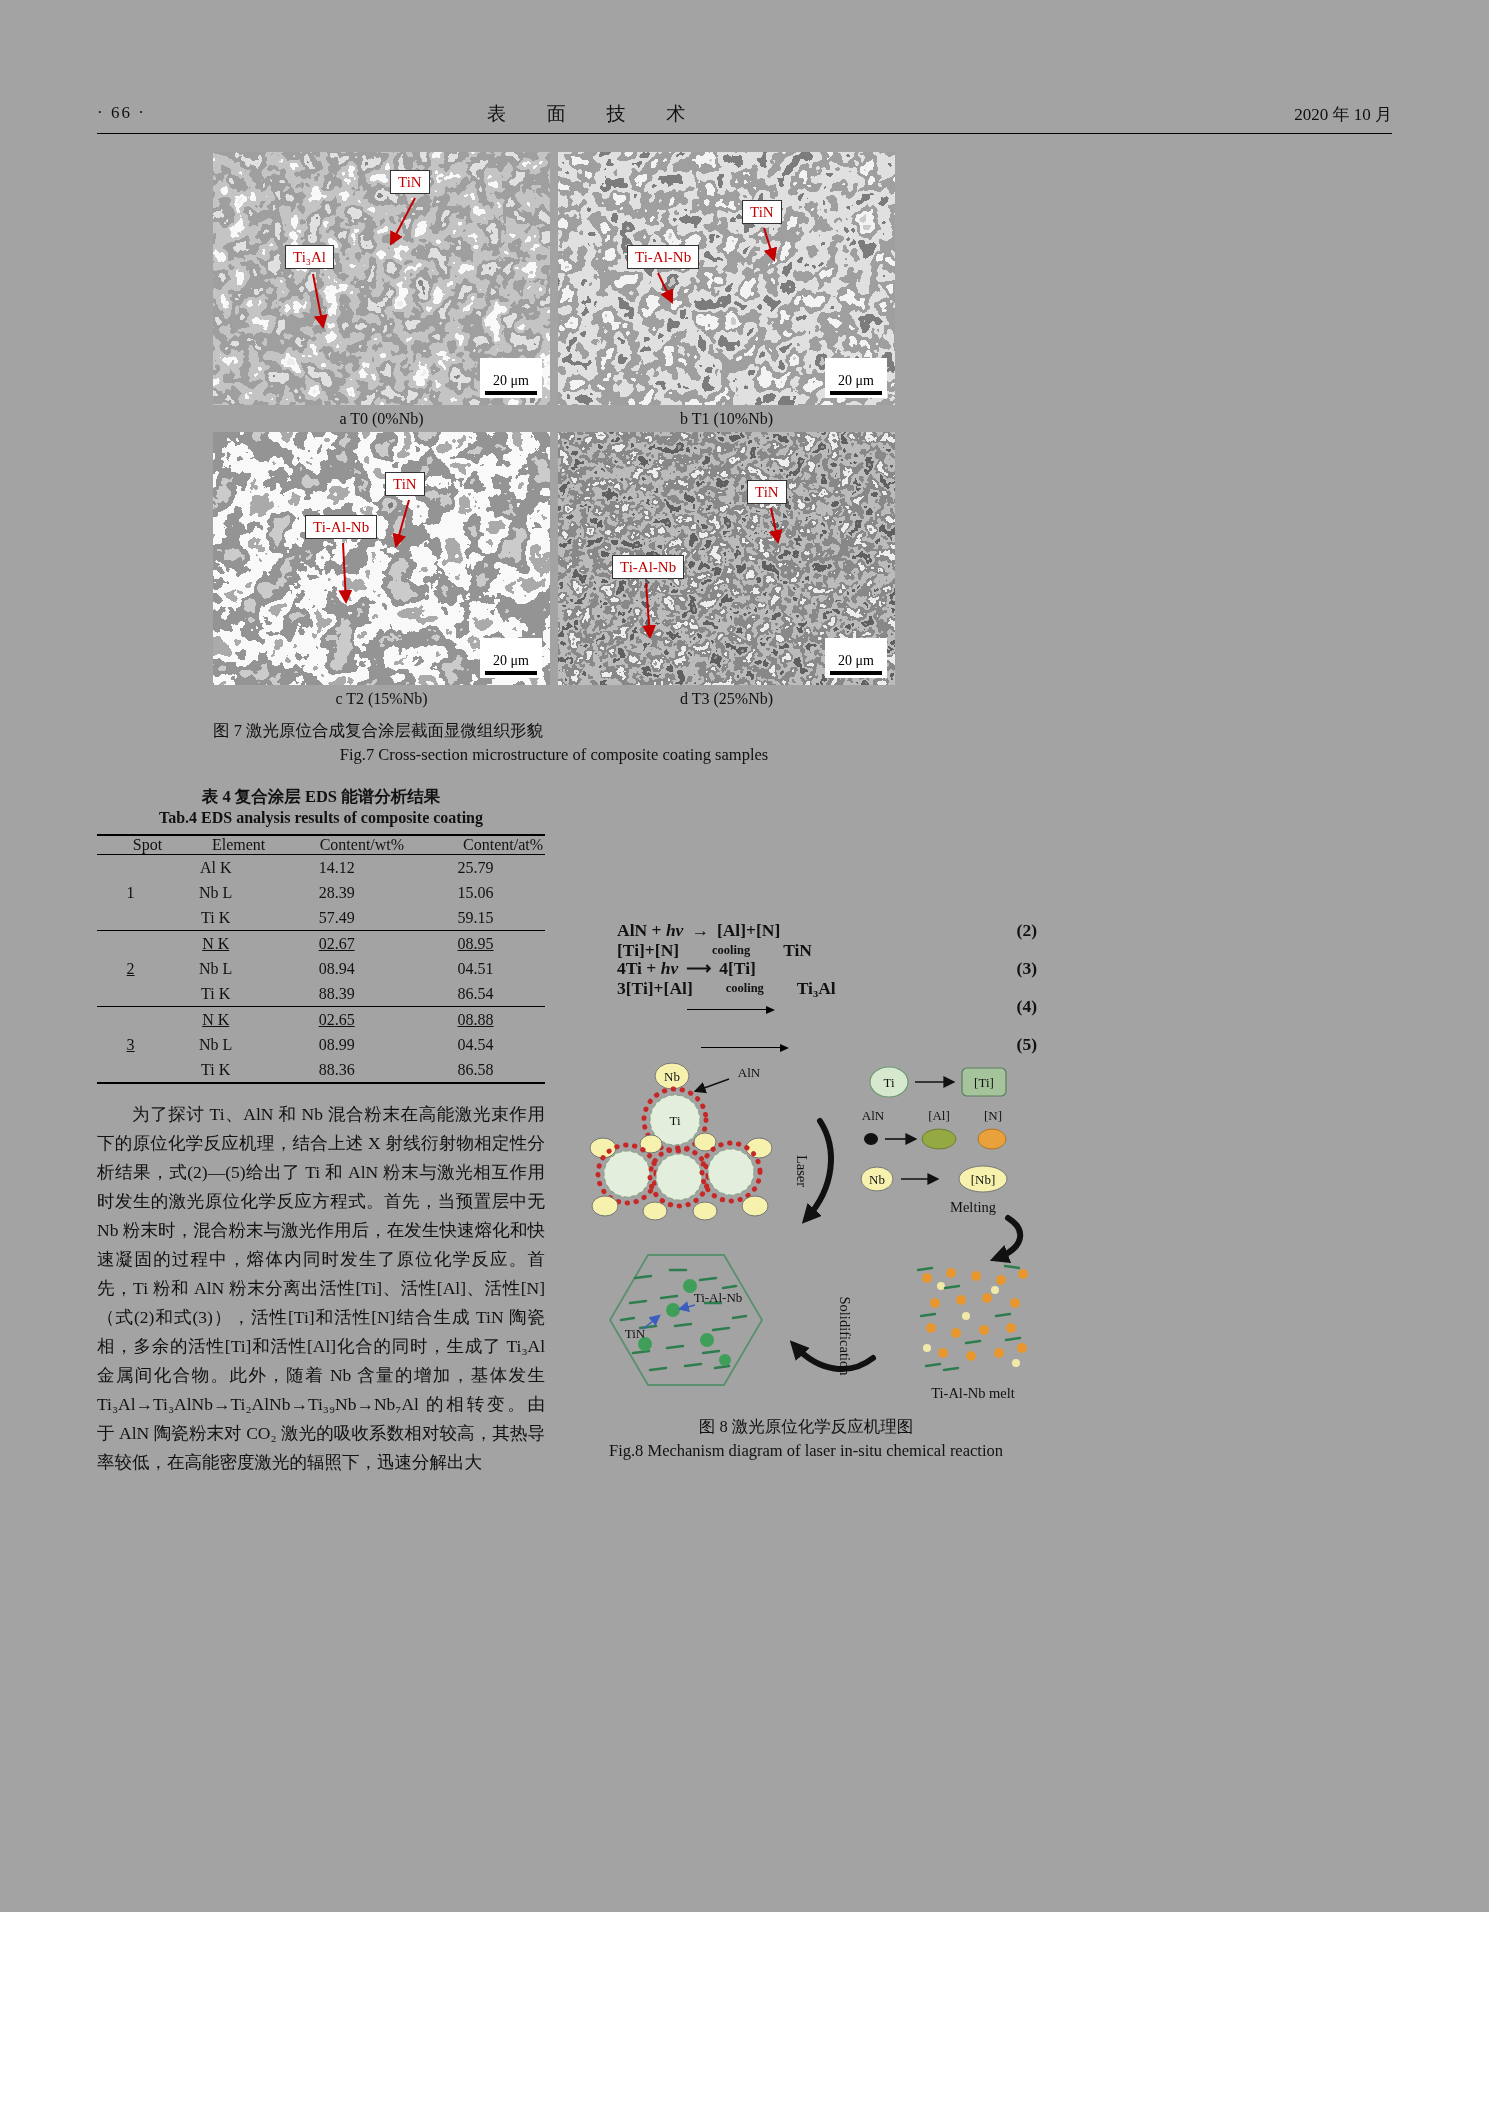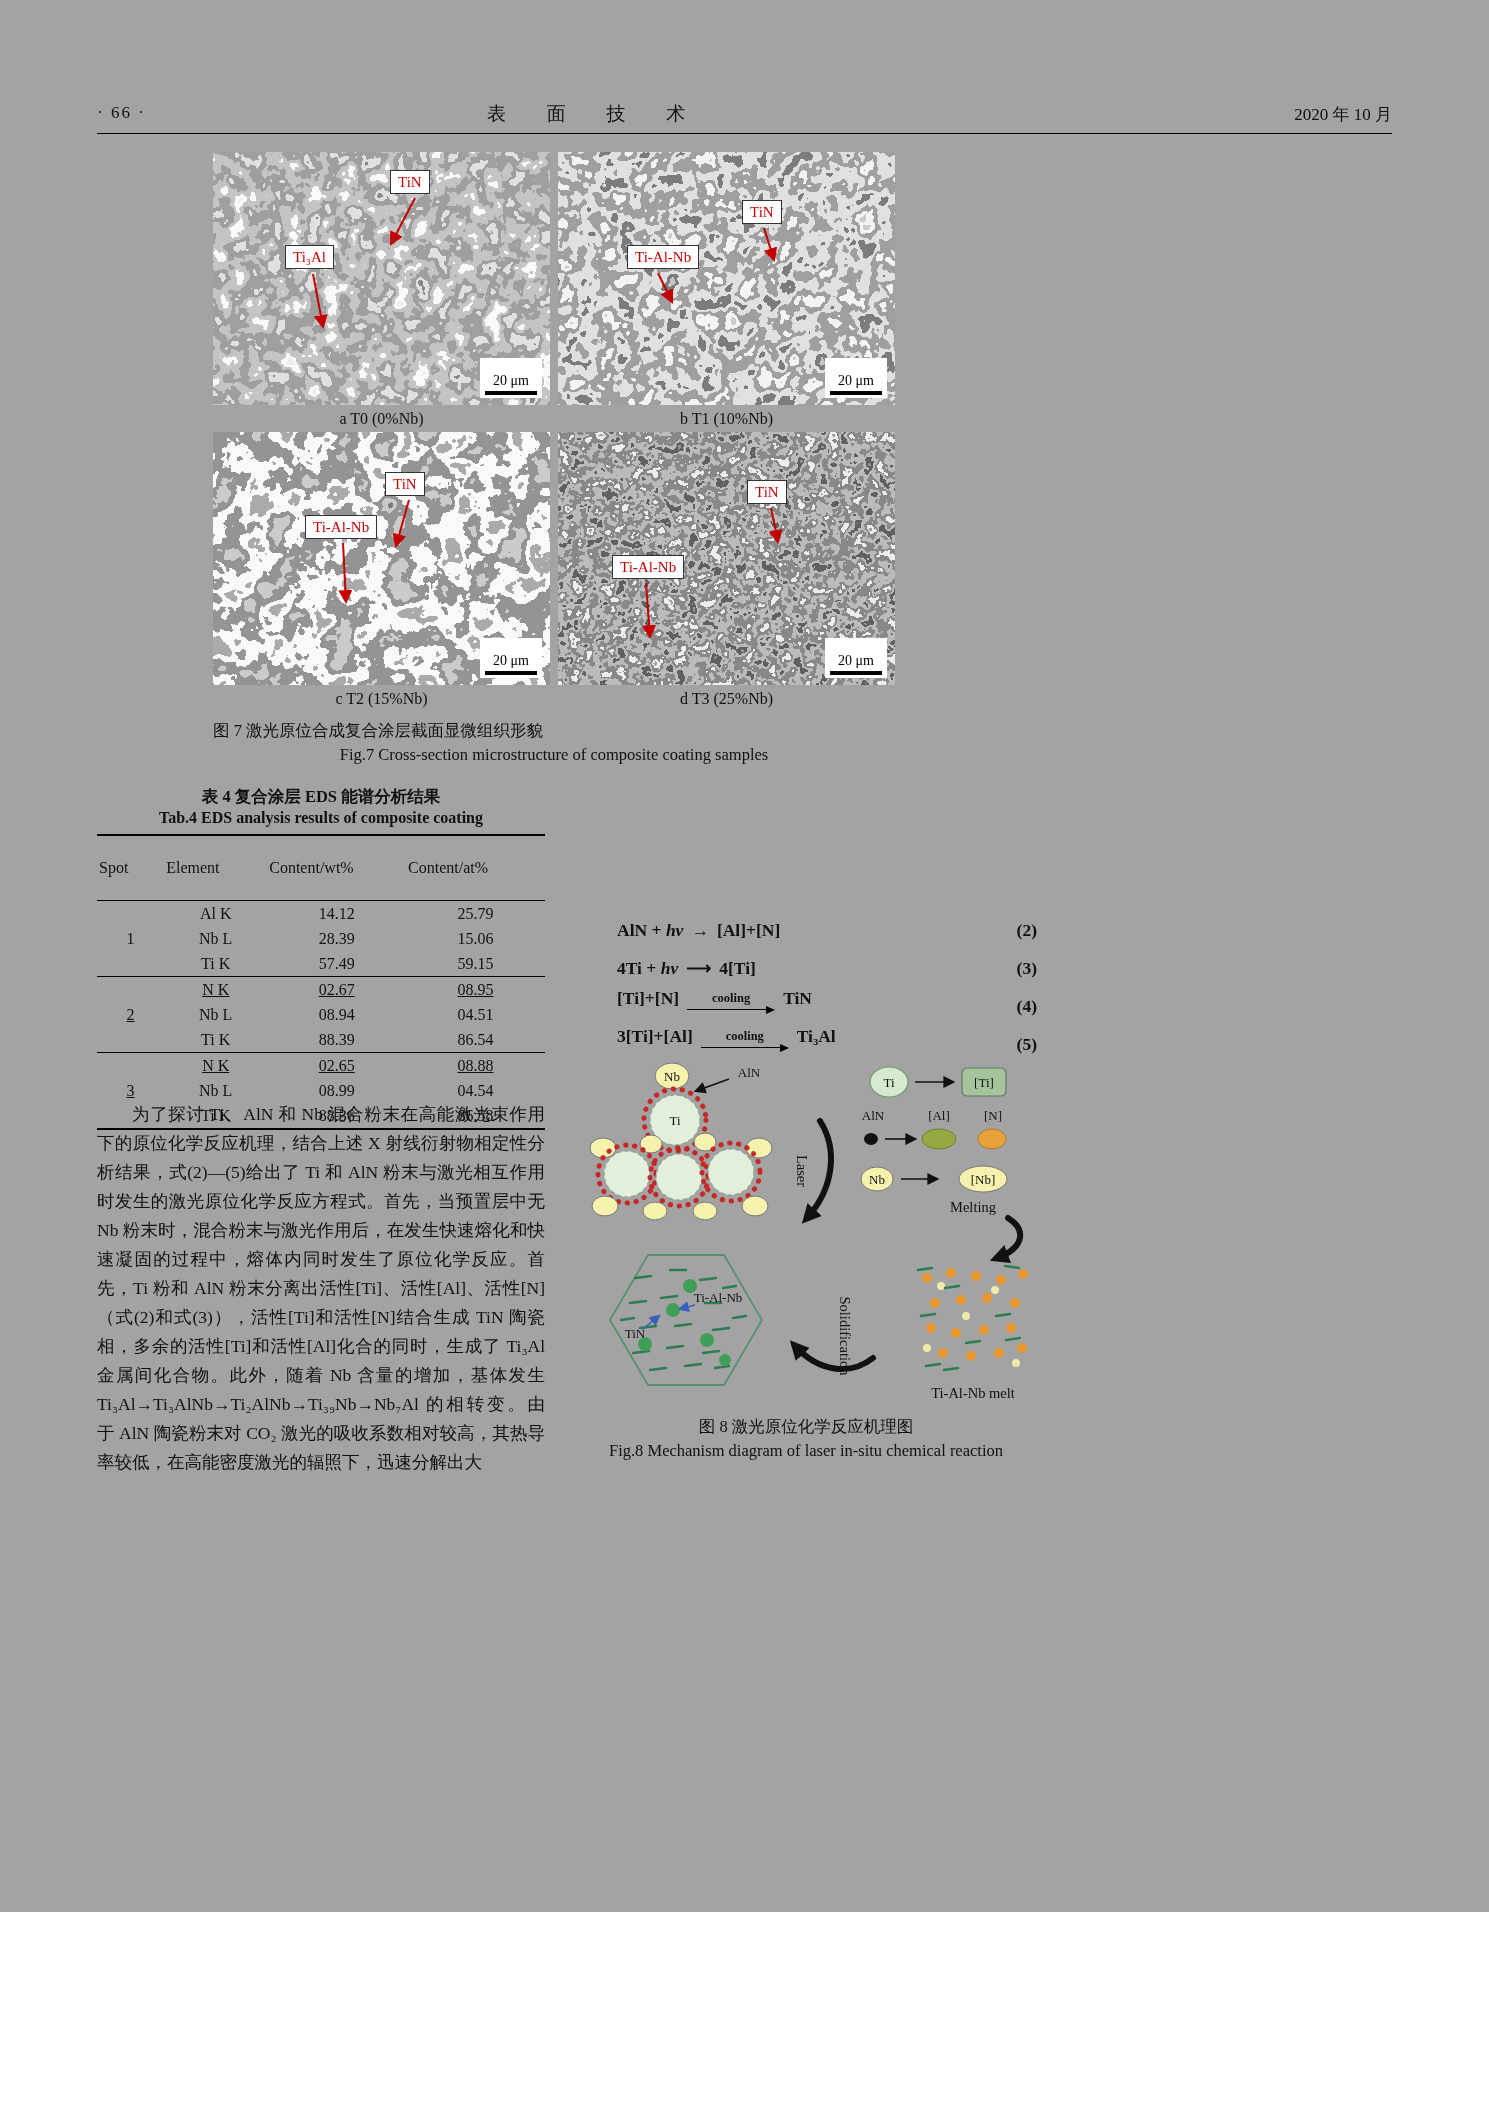--- a/index.html
+++ b/index.html
@@ -33,36 +33,36 @@
   .scalebar .bar { height:4px; background:#000; margin-top:2px; width:52px; }
   .subcap { height:27px; display:flex; align-items:center; justify-content:center; font-size:16px; }
   .fig7-cap-cn { font-size:16.5px; margin-top:8px; }
   .fig7-cap-en { text-align:center; font-size:16.5px; margin-top:3px; }
 
   
   .t4-title-cn { position:absolute; left:97px; top:786px; width:448px; text-align:center; font-weight:bold; font-size:16.5px; }
   .t4-title-en { position:absolute; left:97px; top:809px; width:448px; text-align:center; font-weight:bold; font-size:16px; }
   .t4 { position:absolute; left:97px; top:834px; width:448px; border-collapse:collapse; font-size:16px;
         border-bottom:2.4px solid #000; }
-  .t4 th { border-top:2.4px solid #000; border-bottom:1.2px solid #000; padding:23px 2px; font-weight:normal; text-align:left; }
+  .t4 th { border-top:2.4px solid #000; border-bottom:1.2px solid #000; padding:0 2px; font-weight:normal; text-align:right; }
   .t4 td { padding:3.5px 2px; text-align:center; vertical-align:middle; }
   .t4 tr.gsep td { border-top:1px solid #000;text-decoration:underline; }
 
   
   .lpara { position:absolute; left:97px; top:1100px; width:448px; font-size:17.5px; line-height:29px;
            text-align:justify; text-indent:2em; }
   .rpara { position:absolute; left:575px; top:786px; width:462px; font-size:17.5px; line-height:29px;
            text-align:justify; }
 
   
   .eqs { position:absolute; left:575px; top:903px; width:462px; }
   .eq { display:flex; align-items:flex-end; height:38px; padding-left:42px; font-size:17.5px;font-weight:bold; }
   .eq-no { margin-left:auto; }
   .parr { margin:0 8px; }
-  .cool { display:inline-flex; flex-direction:column; align-items:center; margin:0 8px; transform:translateY(-2px); }
+  .cool { display:inline-flex; flex-direction:column; align-items:center; margin:0 8px; transform:translateY(-2px);gap:48px; }
   .cool .cl { font-size:12.5px; line-height:13px; }
   .cool .shaft { position:relative; width:88px; height:10px; }
   .cool .shaft::before { content:""; position:absolute; left:0; right:3px; top:4px; border-top:1.4px solid #000; }
   .cool .shaft::after { content:""; position:absolute; right:0; top:0.5px;
     border-left:9px solid #000; border-top:4.5px solid transparent; border-bottom:4.5px solid transparent; }
 
   
   .fig8 { position:absolute; left:575px; top:1046px; width:462px; }
   .fig8-svg { display:block; }
   .fig8-cap-cn { text-align:center; font-size:16.5px; margin-top:2px; }

